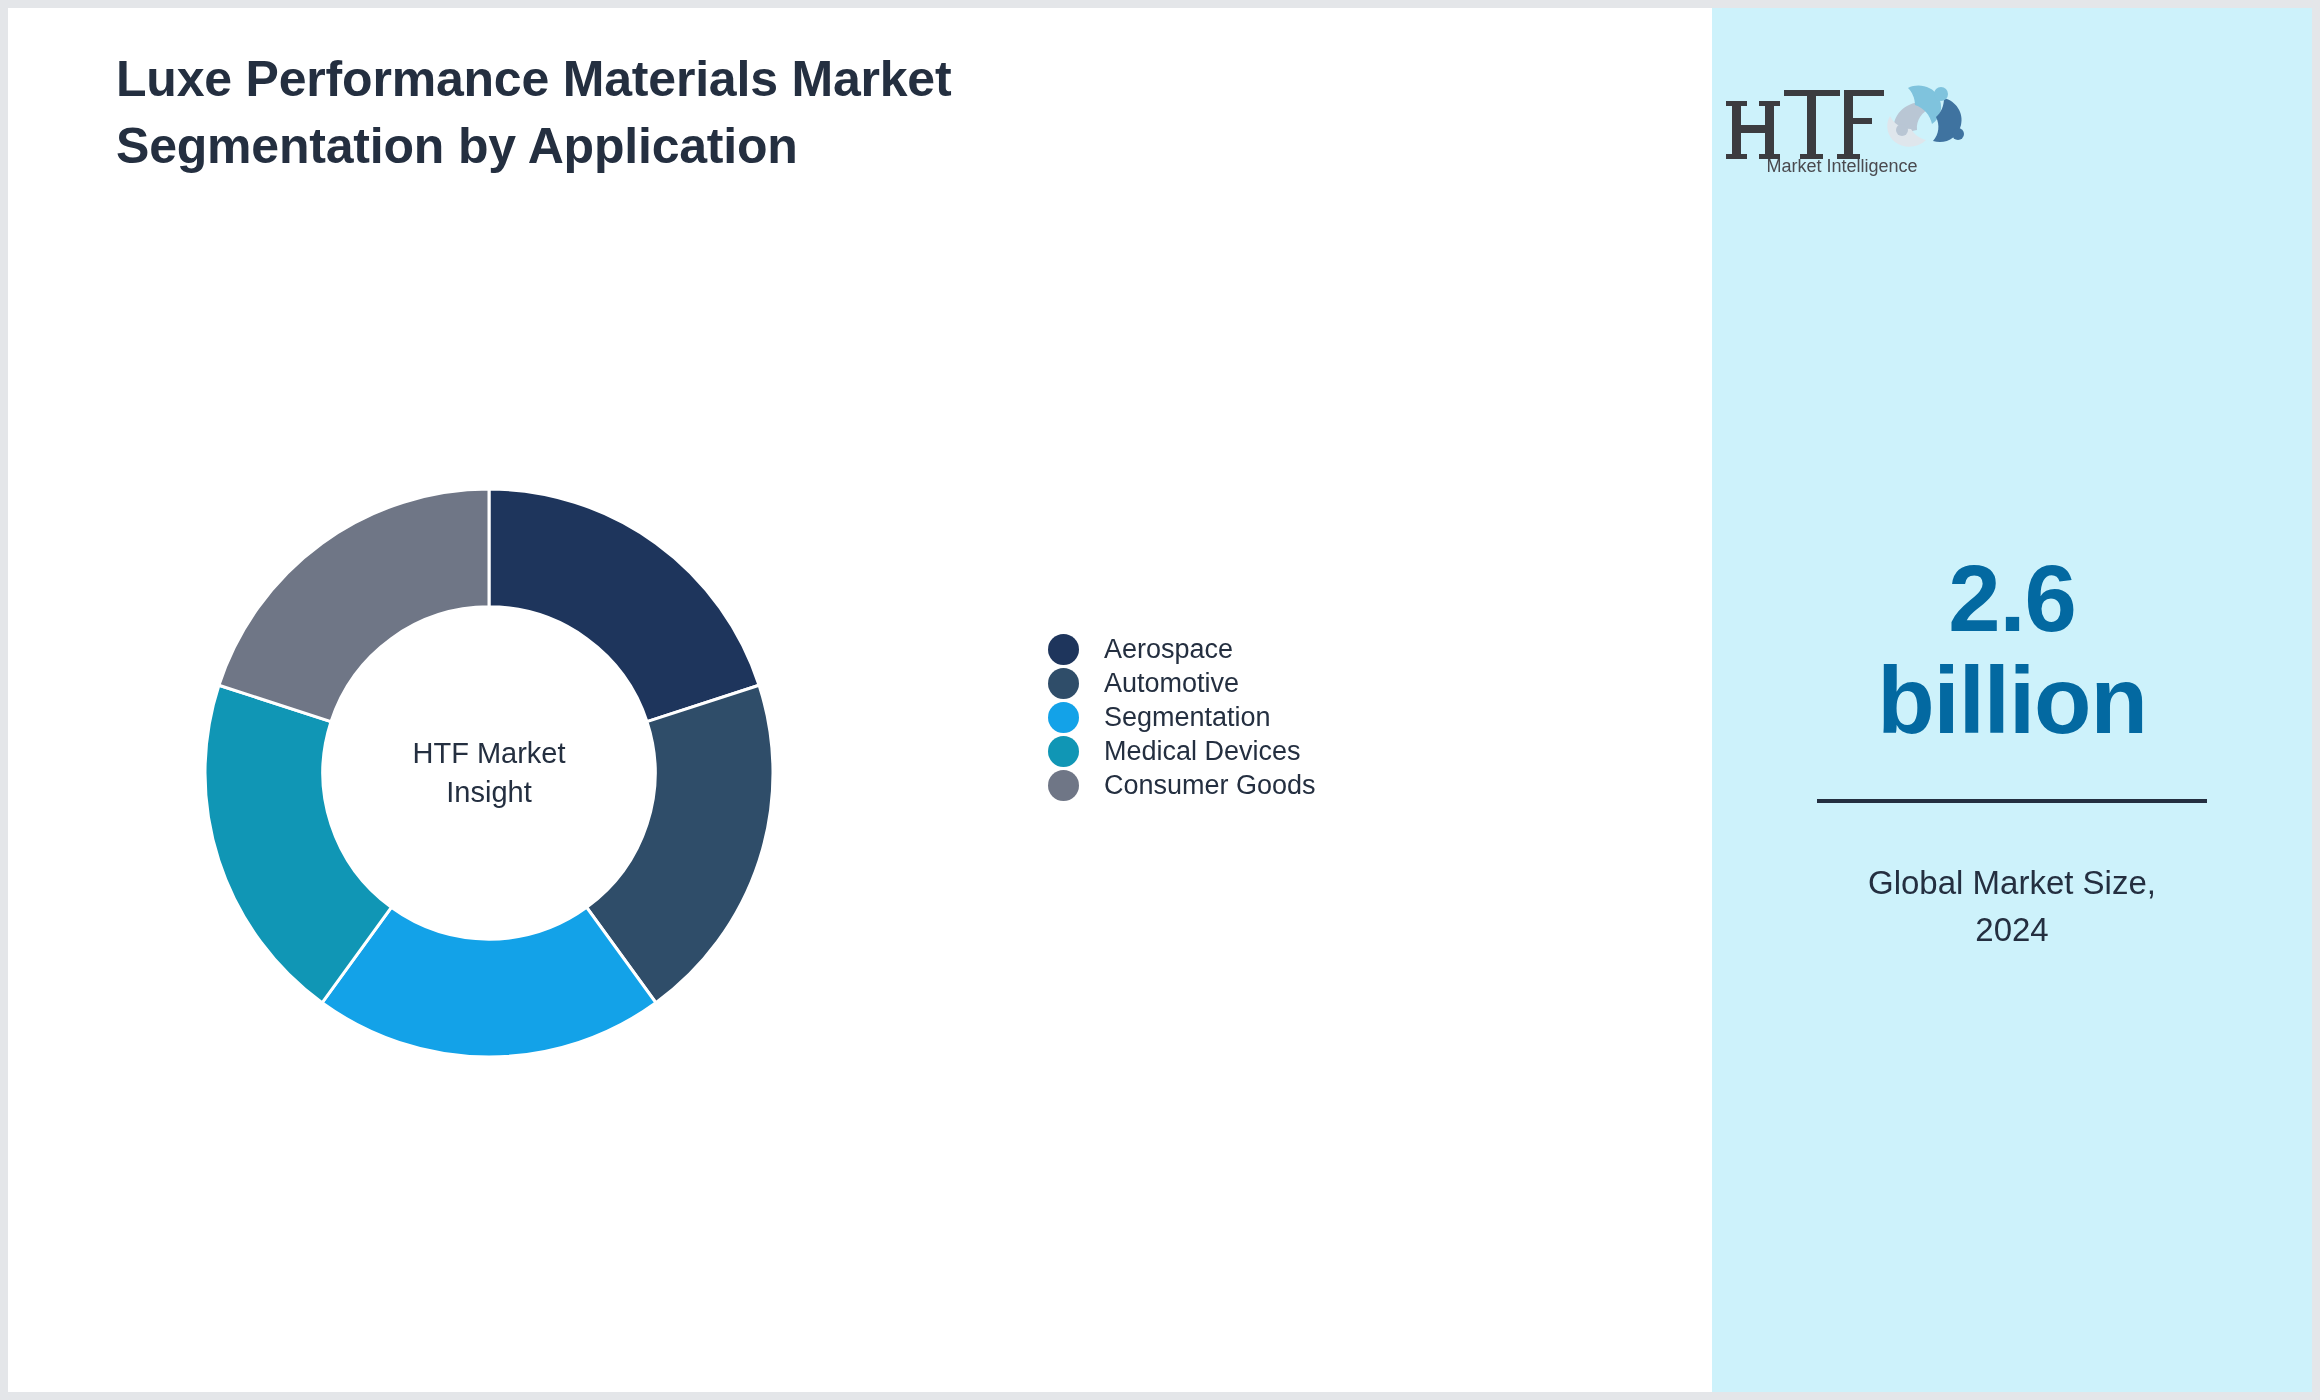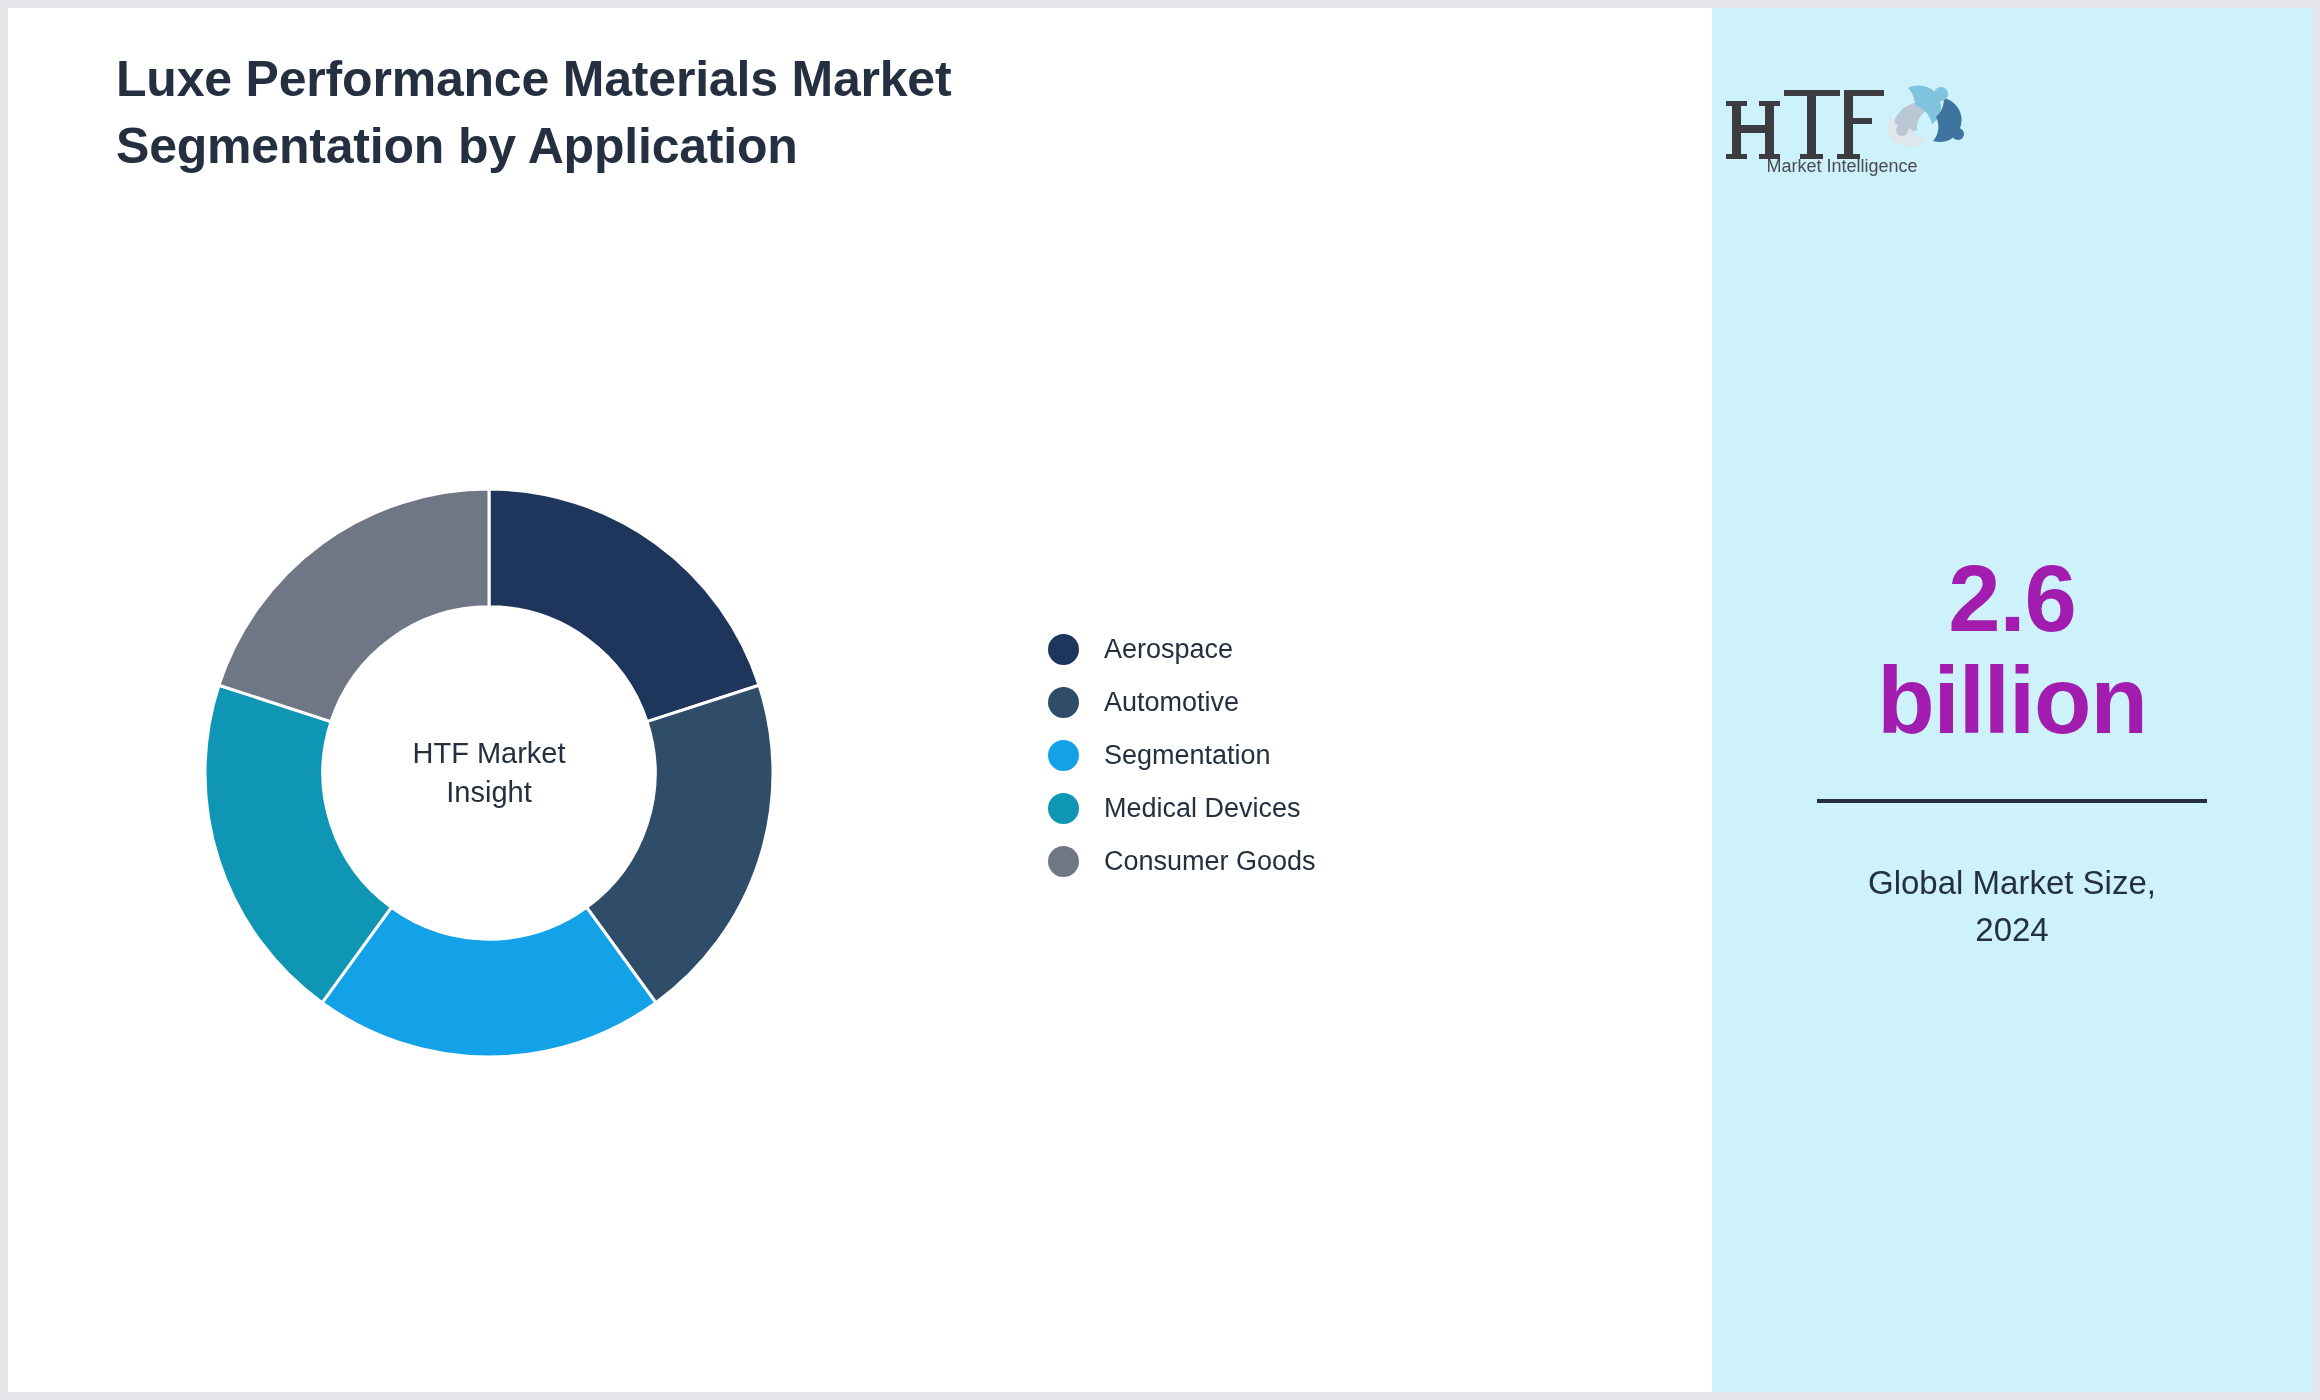--- a/index.html
+++ b/index.html
@@ -88,21 +88,20 @@
   }
   .donut-center-label span { display: block; width: 230px; }
 
   
   .legend {
     position: absolute;
     left: 1040px;
     top: 624px;
     display: flex;
     flex-direction: column;
-    gap: 19px;
   }
   .legend-item {
     display: flex;
     flex-direction: row;
     align-items: center;
     height: 34px;
   }
   .legend-swatch {
     width: 31px;
     height: 31px;
@@ -139,21 +138,21 @@
     left: 50%;
     transform: translateX(-50%);
     top: 540px;
     width: 450px;
     text-align: center;
   }
   .stat-value {
     font-size: 94px;
     line-height: 1.08;
     font-weight: bold;
-    color: #a21caf;
+    color: #0369a1;
     letter-spacing: -1px;
   }
   .stat-rule {
     margin: 48px auto 0 auto;
     width: 390px;
     height: 4px;
     background: #242f40;
   }
   .stat-caption {
     margin-top: 57px;

